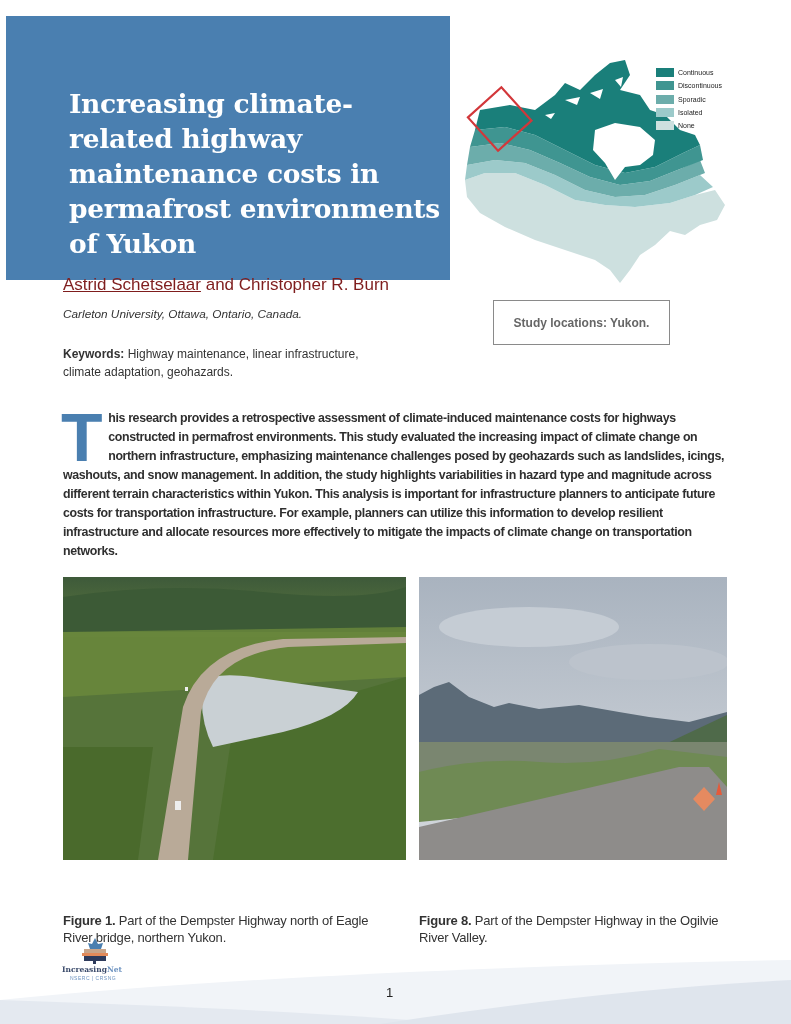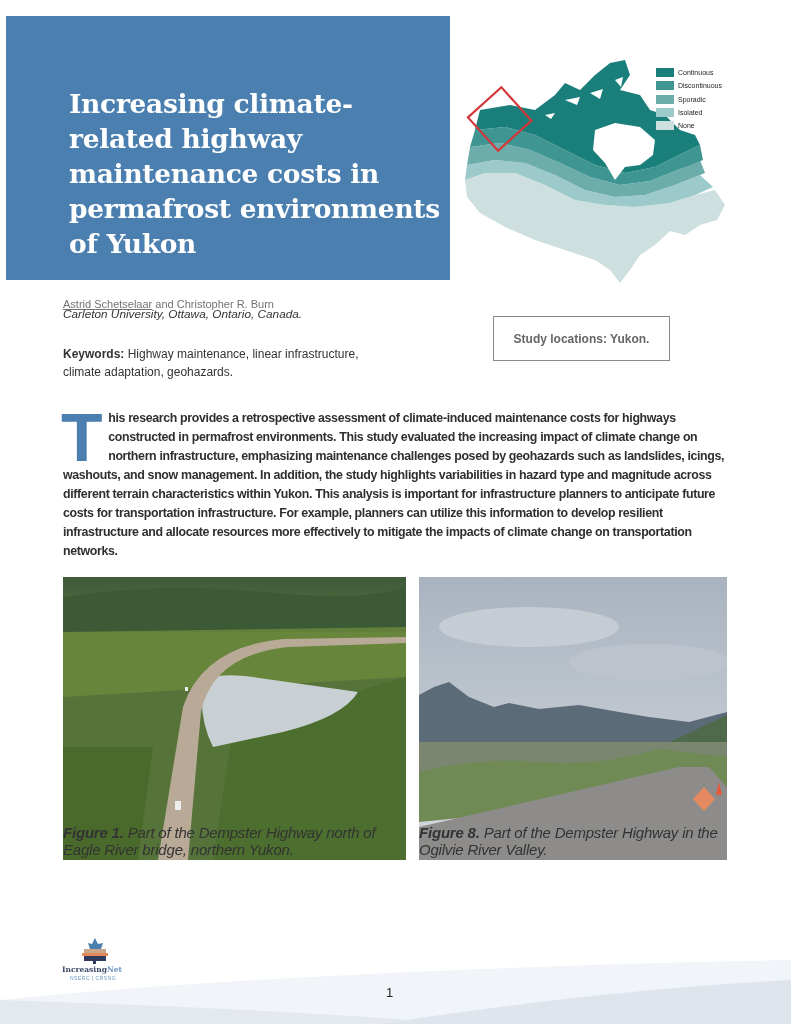--- a/index.html
+++ b/index.html
@@ -17,48 +17,48 @@
     font-size: 26.5px; line-height: 35px; color: #ffffff; letter-spacing: -0.3px;
   }
 
   .map-wrap { position: absolute; left: 455px; top: 55px; width: 280px; height: 235px; }
   .map-wrap svg { width: 100%; height: 100%; display: block; }
   .legend { position: absolute; left: 656px; top: 66px; width: 90px; }
   .legend-item { display: flex; align-items: center; height: 13.3px; }
   .legend-swatch { width: 18px; height: 9px; margin-right: 4px; }
   .legend-label { font-size: 7px; color: #222; font-family: "Liberation Sans", sans-serif; }
 
-  .authors { position: absolute; left: 63px; top: 296px; font-size: 11px; color: #737373; line-height: 17px; }
+  .authors { position: absolute; left: 63px; top: 276px; font-size: 17px; color: #7f1d1d; line-height: 17px; }
   .authors .a1 { text-decoration: underline; }
   .affiliation { position: absolute; left: 63px; top: 307px; font-size: 11.8px; font-style: italic; color: #333; }
   .keywords { position: absolute; left: 63px; top: 346px; width: 330px; font-size: 12px; line-height: 17.5px; color: #333; }
   .keywords b { color: #333; }
 
   .study-box {
     position: absolute; left: 493px; top: 300px; width: 177px; height: 45px;
     border: 1.3px solid #8a8a8a; display: flex; align-items: center; justify-content: center;
-    font-size: 12px; font-weight: bold; color: #666; margin-top: 16px;
+    font-size: 12px; font-weight: bold; color: #666;
   }
 
   .abstract {
     position: absolute; left: 63px; top: 409px; width: 668px;
     font-size: 12.4px; font-weight: bold; line-height: 19px; color: #2f2f2f;
     letter-spacing: -0.35px; font-family: "Liberation Sans", sans-serif;
   }
   .dropcap {
     float: left; font-family: "Liberation Sans", sans-serif; font-weight: bold;
     font-size: 68px; line-height: 52px; color: #4a7fb0; margin: 2px 6px 0 -2px; height: 54px;
   }
 
   .fig { position: absolute; overflow: hidden; }
   .fig1 { left: 63px; top: 577px; width: 343px; height: 283px; }
   .fig2 { left: 419px; top: 577px; width: 308px; height: 283px; }
   .fig svg { width: 100%; height: 100%; display: block; }
 
-  .caption { position: absolute; top: 824px; font-size: 15px; line-height: 17px; color: #333; letter-spacing: -0.2px; font-style: italic; }
+  .caption { position: absolute; top: 912px; font-size: 13px; line-height: 17px; color: #333; letter-spacing: -0.2px; }
   .caption b { font-weight: bold; }
   .cap1 { left: 63px; width: 330px; }
   .cap2 { left: 419px; width: 300px; }
 
   .logo { position: absolute; left: 60px; top: 936px; width: 70px; height: 48px; }
   .logo-text { position: absolute; left: 62px; top: 965px; font-family: "DejaVu Serif", serif; font-size: 7.5px; color: #3a4a6a; font-weight: bold; }
   .logo-text .net { color: #6d93c0; }
   .logo-sub { position: absolute; left: 70px; top: 975px; font-size: 5px; color: #6d93c0; letter-spacing: 0.5px; }
 
   .footer-wave { position: absolute; left: 0; top: 950px; width: 791px; height: 74px; }

